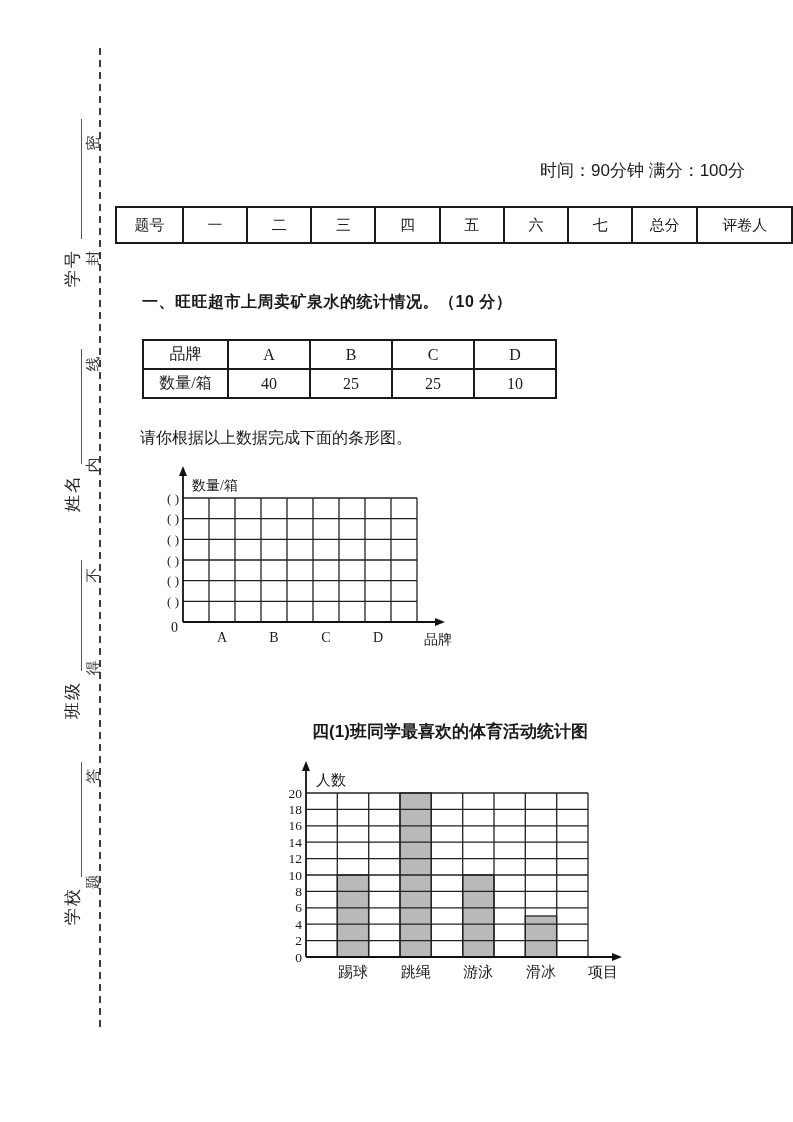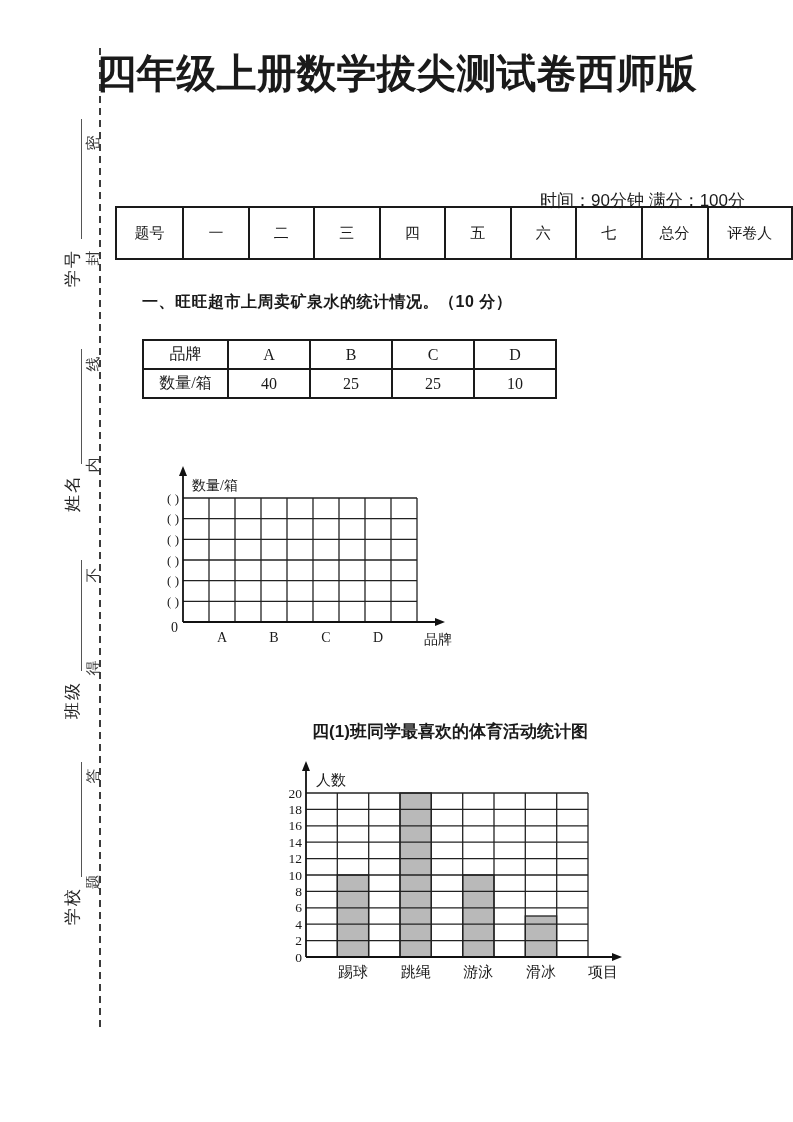--- a/index.html
+++ b/index.html
@@ -11,25 +11,25 @@
   .seal-char{position:absolute;width:18px;height:18px;left:84px;display:flex;align-items:center;justify-content:center;
     font-family:"Liberation Serif",serif;font-size:15px;color:#333;transform:rotate(-90deg);}
   .field-label{position:absolute;width:44px;height:20px;left:50px;display:flex;align-items:center;justify-content:center;
     font-family:"Liberation Serif",serif;font-size:17px;letter-spacing:2px;color:#222;transform:rotate(-90deg);white-space:nowrap;}
   .field-line{position:absolute;left:81px;width:0;border-left:1px solid #555;}
   
   .main-title{position:absolute;top:46px;left:0;width:100%;text-align:center;
     font-size:40px;font-weight:bold;letter-spacing:0;}
   .sub-title{position:absolute;top:116px;left:0;width:100%;text-align:center;
     font-size:31px;font-weight:bold;}
-  .exam-info{position:absolute;top:189px;right:48px;font-size:17px;}
+  .exam-info{position:absolute;top:159px;right:48px;font-size:17px;}
   
   table{border-collapse:collapse;}
   .score-table{position:absolute;left:115px;top:206px;}
-  .score-table td{border:2px solid #1a1a1a;text-align:center;font-size:15px;padding:12px;height:26px;}
+  .score-table td{border:2px solid #1a1a1a;text-align:center;font-size:15px;padding:4px;height:26px;}
   .q1-table{position:absolute;left:142px;top:339px;font-family:"Liberation Serif",serif;}
   .q1-table td{border:2px solid #1a1a1a;text-align:center;font-size:16px;padding:0;height:27px;}
   
   .q-heading{position:absolute;left:117px;font-size:16px;font-weight:bold;letter-spacing:0.5px;margin-left:25px;}
   .body-text{position:absolute;left:140px;font-family:"Liberation Serif",serif;font-size:16px;}
   .chart2-title{position:absolute;left:270px;top:720px;width:360px;text-align:center;
     font-size:17px;font-weight:bold;}
   .chart-box{position:absolute;}
   svg text{font-family:"Liberation Serif",serif;fill:#1a1a1a;}
 </style>
@@ -51,21 +51,20 @@
 
   <div class="field-line" style="top:119px;height:120px"></div>
   <div class="field-label" style="top:258px">学号</div>
   <div class="field-line" style="top:349px;height:115px"></div>
   <div class="field-label" style="top:483px">姓名</div>
   <div class="field-line" style="top:560px;height:111px"></div>
   <div class="field-label" style="top:690px">班级</div>
   <div class="field-line" style="top:762px;height:115px"></div>
   <div class="field-label" style="top:896px">学校</div>
 
-  <div class="main-title">四年级上册数学拔尖测试卷西师版</div>
   <div class="exam-info">时间：90分钟 满分：100分</div>
 
   <table class="score-table">
     <tbody>
         <tr>
       <td style="width:62px">题号</td>
       <td style="width:59px">一</td>
       <td style="width:59px">二</td>
       <td style="width:59px">三</td>
       <td style="width:59px">四</td>
@@ -92,20 +91,21 @@
     <tr>
       <td>数量/箱</td>
       <td>40</td>
       <td>25</td>
       <td>25</td>
       <td>10</td>
     </tr>
   </tbody>
     </table>
 
+  <div class="body-text" style="top:428px">请你根据以上数据完成下面的条形图。</div>
 
   <div class="chart-box" style="left:140px;top:460px;width:320px;height:195px">
     <svg width="320" height="195" viewBox="0 0 320 195">
       <g stroke="#222" stroke-width="1.3">
         <line x1="43" y1="38" x2="277" y2="38"></line>
           <line x1="43" y1="58.7" x2="277" y2="58.7"></line>
         <line x1="43" y1="79.3" x2="277" y2="79.3"></line>
           <line x1="43" y1="100" x2="277" y2="100"></line>
         <line x1="43" y1="120.7" x2="277" y2="120.7"></line>
           <line x1="43" y1="141.3" x2="277" y2="141.3"></line>

